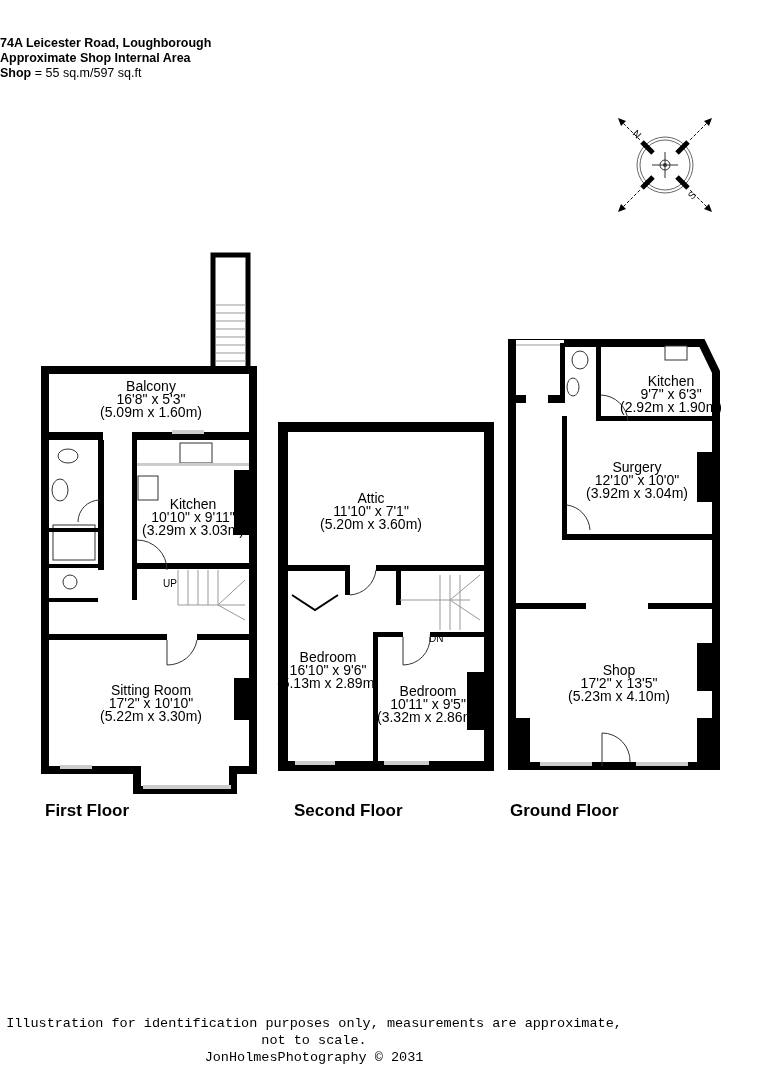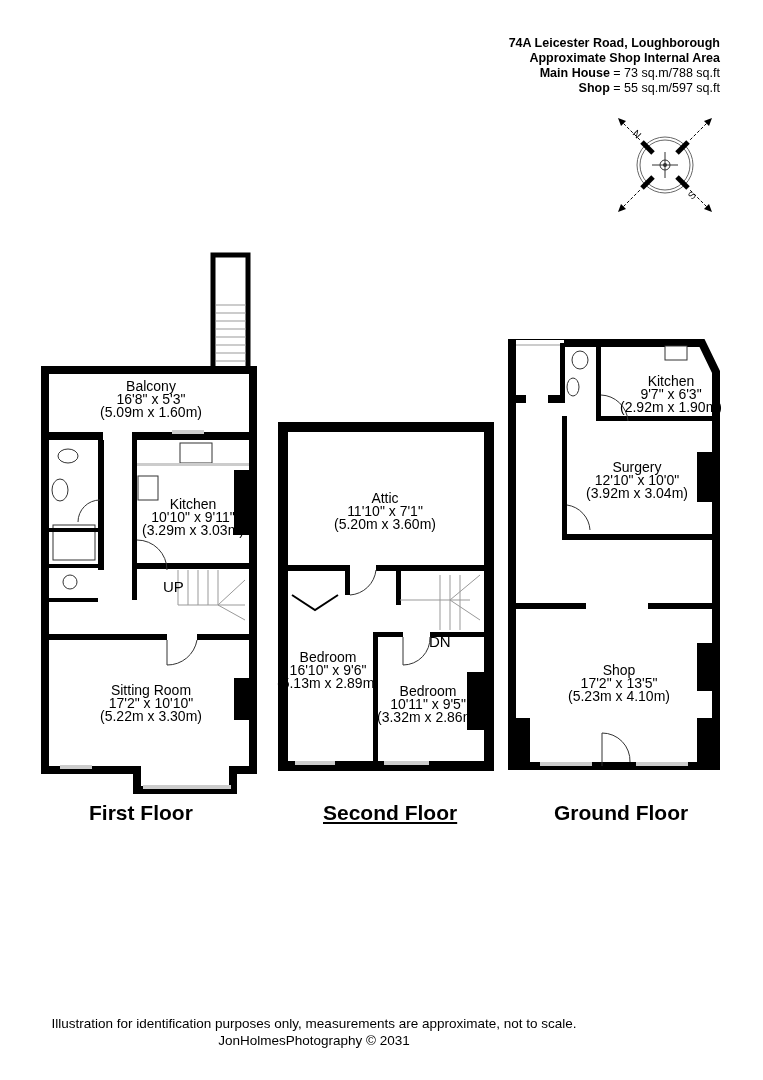--- a/index.html
+++ b/index.html
@@ -1,32 +1,31 @@
 <!DOCTYPE html>
 <html><head>
 <meta charset="utf-8">
 <style>
   html,body{margin:0;padding:0;background:#fff;}
   body{width:763px;height:1080px;position:relative;overflow:hidden;font-family:"Liberation Sans",sans-serif;color:#000;}
-  .header{position:absolute;left:0;top:36px;width:720px;text-align:right;font-size:12.5px;line-height:15px;}
+  .header{position:absolute;left:0;top:36px;width:720px;text-align:left;font-size:12.5px;line-height:15px;}
   .header .b{font-weight:bold;}
   .compass{position:absolute;left:612px;top:112px;width:106px;height:106px;}
   svg.plan{position:absolute;left:0;top:0;}
   .room{position:absolute;text-align:center;font-size:14px;line-height:13px;white-space:nowrap;transform:translateX(-50%);}
-  .floor-label{position:absolute;font-size:21px;font-weight:bold;margin-left:44px;}
-  .stair-label{position:absolute;font-size:15px;}
-  .footer{position:absolute;left:0;top:1015px;width:628px;text-align:center;font-size:13.5px;line-height:17px;}
+  .floor-label{position:absolute;font-size:17px;font-weight:bold;}
+  .stair-label{position:absolute;font-size:10px;}
+  .footer{position:absolute;left:0;top:1015px;width:628px;text-align:center;font-size:13.5px;line-height:17px;font-family:Liberation Mono, monospace;}
 </style>
 </head>
 <body>
 
 <div class="header">
   <div class="b">74A Leicester Road, Loughborough</div>
   <div class="b">Approximate Shop Internal Area</div>
-  <div><span class="b">Main House</span> <span>= 73 sq.m/788 sq.ft</span></div>
   <div><span class="b">Shop</span> <span>= 55 sq.m/597 sq.ft</span></div>
 </div>
 
 <svg class="compass" viewBox="0 0 106 106">
   <circle cx="53" cy="53" r="28" fill="none" stroke="#666" stroke-width="1"></circle>
   <circle cx="53" cy="53" r="25" fill="none" stroke="#666" stroke-width="1"></circle>
   <circle cx="53" cy="53" r="5" fill="none" stroke="#333" stroke-width="1"></circle>
   <circle cx="53" cy="53" r="2" fill="#333"></circle>
   <line x1="40" y1="53" x2="66" y2="53" stroke="#333" stroke-width="1"></line>
   <line x1="53" y1="40" x2="53" y2="66" stroke="#333" stroke-width="1"></line>
@@ -176,21 +175,21 @@
   <div>10'10" x 9'11"</div>
   <div>(3.29m x 3.03m)</div>
 </div>
 <div class="room" style="left:151px;top:684px;">
   <div>Sitting Room</div>
   <div>17'2" x 10'10"</div>
   <div>(5.22m x 3.30m)</div>
 </div>
 <div class="stair-label" style="left:163px;top:578px;">UP</div>
 
-<div class="room" style="left:385px;top:492px;text-align:center;">
+<div class="room" style="left:371px;top:492px;text-align:center;">
   <div>Attic</div>
   <div>11'10" x 7'1"</div>
   <div>(5.20m x 3.60m)</div>
 </div>
 <div class="room" style="left:328px;top:651px;">
   <div>Bedroom</div>
   <div>16'10" x 9'6"</div>
   <div>(5.13m x 2.89m)</div>
 </div>
 <div class="room" style="left:428px;top:685px;">
@@ -210,19 +209,19 @@
   <div>12'10" x 10'0"</div>
   <div>(3.92m x 3.04m)</div>
 </div>
 <div class="room" style="left:619px;top:664px;">
   <div>Shop</div>
   <div>17'2" x 13'5"</div>
   <div>(5.23m x 4.10m)</div>
 </div>
 
 <div class="floor-label" style="left:45px;top:801px;">First Floor</div>
-<div class="floor-label" style="left:279px;top:801px;text-decoration:underline;">Second Floor</div>
+<div class="floor-label" style="left:294px;top:801px;">Second Floor</div>
 <div class="floor-label" style="left:510px;top:801px;">Ground Floor</div>
 
 <div class="footer">
   <div>Illustration for identification purposes only, measurements are approximate, not to scale.</div>
   <div>JonHolmesPhotography © 2031</div>
 </div>
 
 </body></html>

